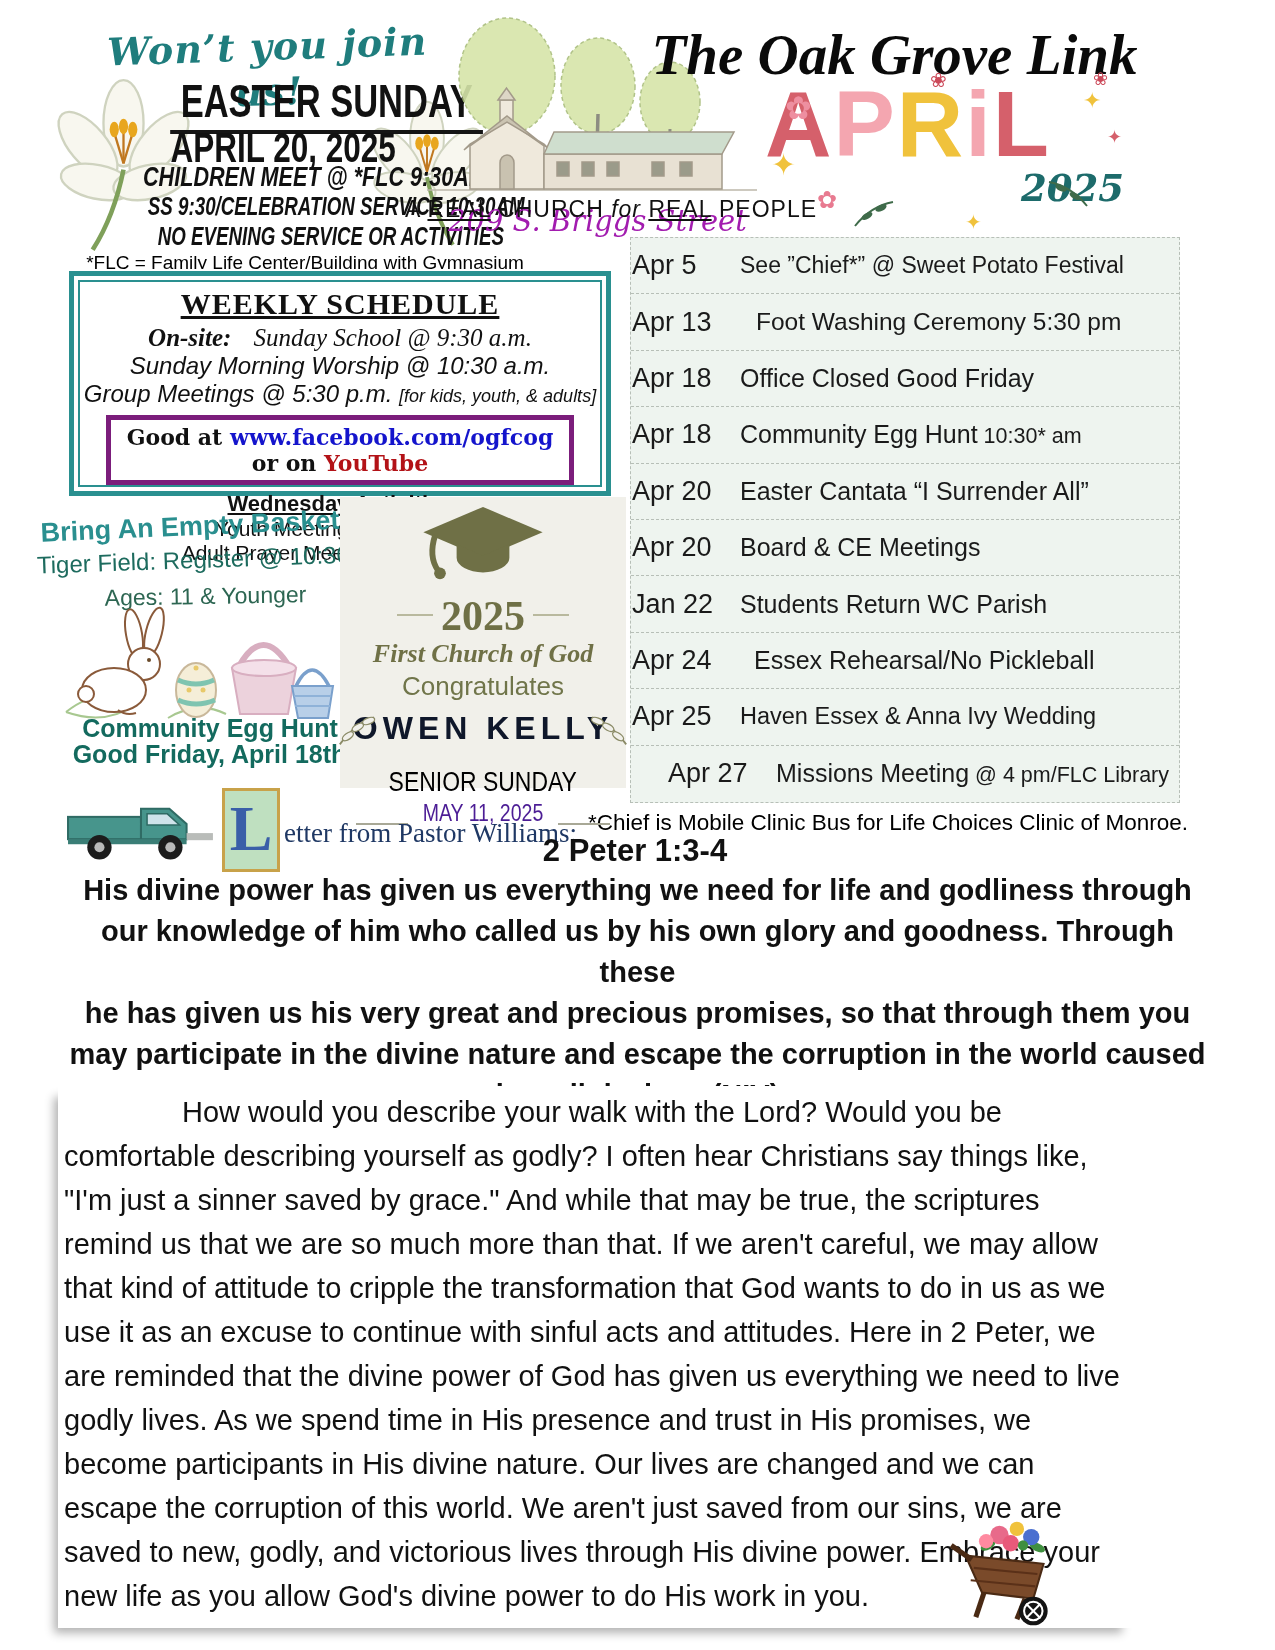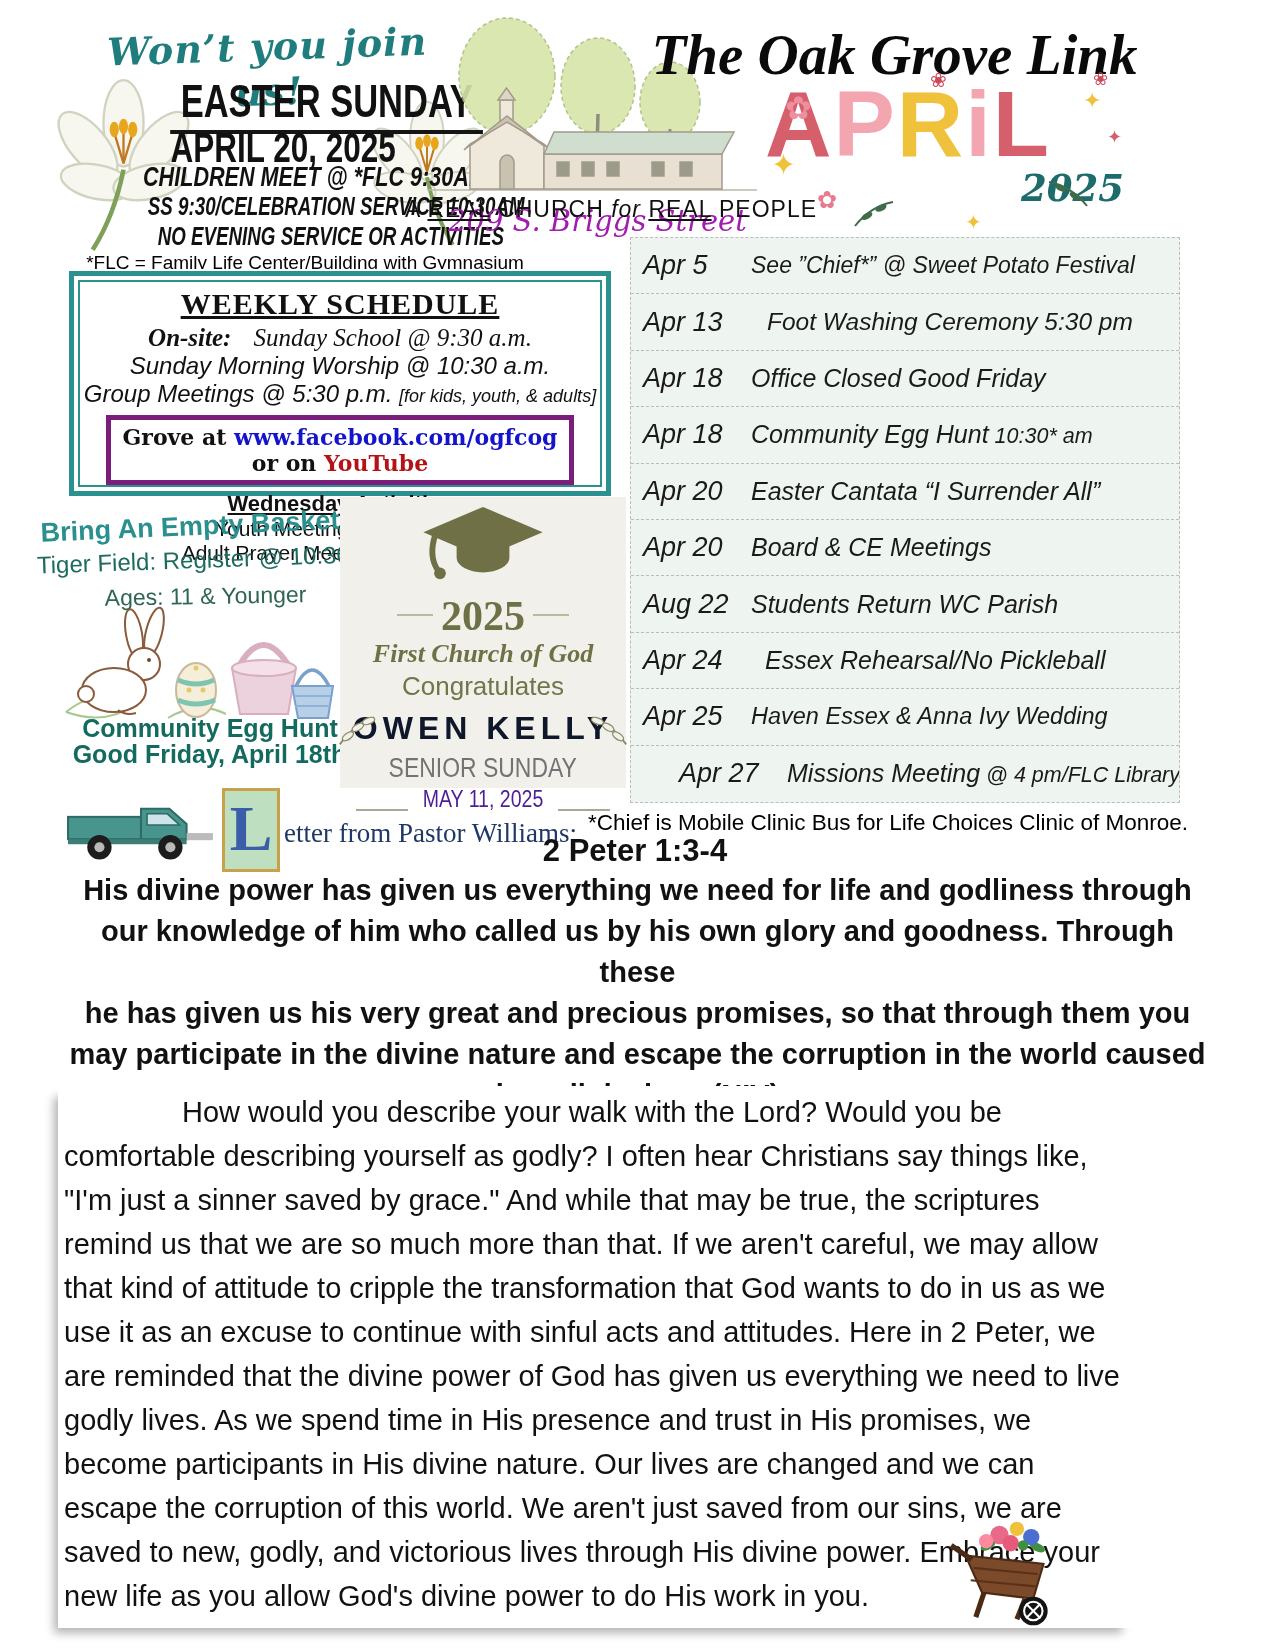--- a/index.html
+++ b/index.html
@@ -61,21 +61,21 @@
   .livebox{margin:7px auto 6px;width:88%;border:5px solid #7b1d7b;padding:4px 0;
            font-family:"DejaVu Serif",serif;font-weight:bold;font-size:22px;}
   .fb{color:#1414cc;} .yt{color:#b31217;}
   .wedtitle{font-size:22px;font-weight:bold;text-decoration:underline;margin-top:4px;}
   .wedline{font-size:21px;}
 
   
   .calendar{left:630px;top:237px;width:550px;height:566px;box-sizing:border-box;background:#eef4ef;
             border:1.5px dashed #b7bfb7;display:grid;grid-template-rows:repeat(10,1fr);}
   .cal-row{display:grid;grid-template-columns:108px 1fr;align-items:center;
-           border-bottom:1.5px dashed #b7bfb7;padding-left:12px;font-style:italic;}
+           border-bottom:1.5px dashed #b7bfb7;padding-left:1px;}
   .cal-row:last-child{border-bottom:none;margin-left:36px;}
   .cal-date{font-size:27px;color:#1a1a1a;}
   .cal-event{font-size:25px;color:#1a1a1a;white-space:nowrap;overflow:hidden;}
   .cal-event-small{font-size:21.5px;white-space:nowrap;}
   .cal-row:nth-child(1) .cal-event{font-size:23px;}
   .cal-row:nth-child(2) .cal-event{padding-left:16px;font-size:24.5px;}
   .cal-row:nth-child(8) .cal-event{padding-left:14px;}
   .cal-row:nth-child(9) .cal-event{font-size:23.5px;}
   .footnote{left:578px;top:810px;width:620px;font-size:22.5px;text-align:center;color:#000;}
 
@@ -92,21 +92,21 @@
   .grad{left:340px;top:497px;width:286px;height:291px;background:#f1f0ea;text-align:center;
         color:#6f7046;box-sizing:border-box;padding-top:6px;}
   .grad-year{font-family:"Liberation Serif",serif;font-weight:bold;font-size:42px;line-height:1;margin-top:2px;}
   .gline{display:inline-block;width:36px;height:0;border-top:2px solid #b9b99e;vertical-align:14px;margin:0 8px;}
   .grad-church{font-family:"Liberation Serif",serif;font-style:italic;font-weight:bold;font-size:26px;margin-top:2px;}
   .grad-congrats{font-size:26px;margin-top:2px;color:#70754a;}
   .grad-name-row{position:relative;margin-top:8px;}
   .grad-name{font-size:32px;font-weight:bold;letter-spacing:5px;color:#0f172a;}
   .laurel-l{position:absolute;left:-4px;top:2px;}
   .laurel-r{position:absolute;right:-4px;top:2px;transform:scaleX(-1);}
-  .grad-event{font-size:27px;color:#737373;margin-top:6px;}
+  .grad-event{font-size:27px;color:#000000;margin-top:20px;}
   .grad-date{font-size:23px;color:#4c1d95;margin-top:2px;}
   .uline{display:inline-block;width:52px;height:0;border-top:2px solid #a8a896;vertical-align:-4px;margin:0 4px;}
 
   
   .dropcap{left:222px;top:788px;width:58px;height:84px;background:#bfe0c0;border:3px solid #c8a24a;
            box-sizing:border-box;text-align:center;font-family:"Liberation Serif",serif;
            font-weight:bold;font-size:64px;line-height:76px;color:#3a5fa8;}
   .letter-head{left:284px;top:818px;font-family:"Liberation Serif",serif;font-size:27px;color:#1f3864;}
   .scrip-ref{left:60px;top:833px;width:1150px;text-align:center;font-weight:bold;font-size:31px;}
   .scripture{left:60px;top:870px;width:1155px;text-align:center;font-weight:bold;font-size:29px;line-height:41px;}
@@ -217,21 +217,21 @@
       <ellipse cx="14" cy="18" rx="6" ry="3" fill="#3f6b4a" transform="rotate(-30 14 18)"></ellipse>
       <ellipse cx="28" cy="10" rx="6" ry="3" fill="#3f6b4a" transform="rotate(-25 28 10)"></ellipse>
     </svg>
   </div>
 
   <div class="abs wsbox">
     <div class="wstitle">WEEKLY SCHEDULE</div>
     <div class="wsline1"><span class="lbl">On-site:</span><span>Sunday School  @ 9:30 a.m.</span></div>
     <div class="wsline2">Sunday Morning Worship @ 10:30 a.m.</div>
     <div class="wsline3"><span>Group Meetings @ 5:30 p.m. </span><span class="wsnote">[for kids, youth, &amp; adults]</span></div>
-    <div class="livebox"><span>Grove at </span><span class="fb">www.facebook.com/ogfcog</span><span> or on </span><span class="yt">YouTube</span></div>
+    <div class="livebox"><span>Good at </span><span class="fb">www.facebook.com/ogfcog</span><span> or on </span><span class="yt">YouTube</span></div>
     <div class="wedtitle">Wednesday Activities</div>
     <div class="wedline">Youth Meeting, Kids Class,</div>
     <div class="wedline">Adult Prayer Meeting @ 6:30 p.m.</div>
   </div>
 
   <div class="abs calendar">
     <div class="cal-row">
         <span class="cal-date">Apr 5</span>
         <span class="cal-event"><span>See ”Chief*” @ Sweet Potato Festival</span><span class="cal-event-small"></span></span>
       </div>
@@ -249,21 +249,21 @@
       </div>
     <div class="cal-row">
         <span class="cal-date">Apr 20</span>
         <span class="cal-event"><span>Easter Cantata “I Surrender All”</span><span class="cal-event-small"></span></span>
       </div>
     <div class="cal-row">
         <span class="cal-date">Apr 20</span>
         <span class="cal-event"><span>Board &amp; CE Meetings</span><span class="cal-event-small"></span></span>
       </div>
     <div class="cal-row">
-        <span class="cal-date">Aug 22</span>
+        <span class="cal-date">Jan 22</span>
         <span class="cal-event"><span>Students Return WC Parish</span><span class="cal-event-small"></span></span>
       </div>
     <div class="cal-row">
         <span class="cal-date">Apr 24</span>
         <span class="cal-event"><span>Essex Rehearsal/No Pickleball</span><span class="cal-event-small"></span></span>
       </div>
     <div class="cal-row">
         <span class="cal-date">Apr 25</span>
         <span class="cal-event"><span>Haven  Essex &amp; Anna Ivy  Wedding</span><span class="cal-event-small"></span></span>
       </div>

